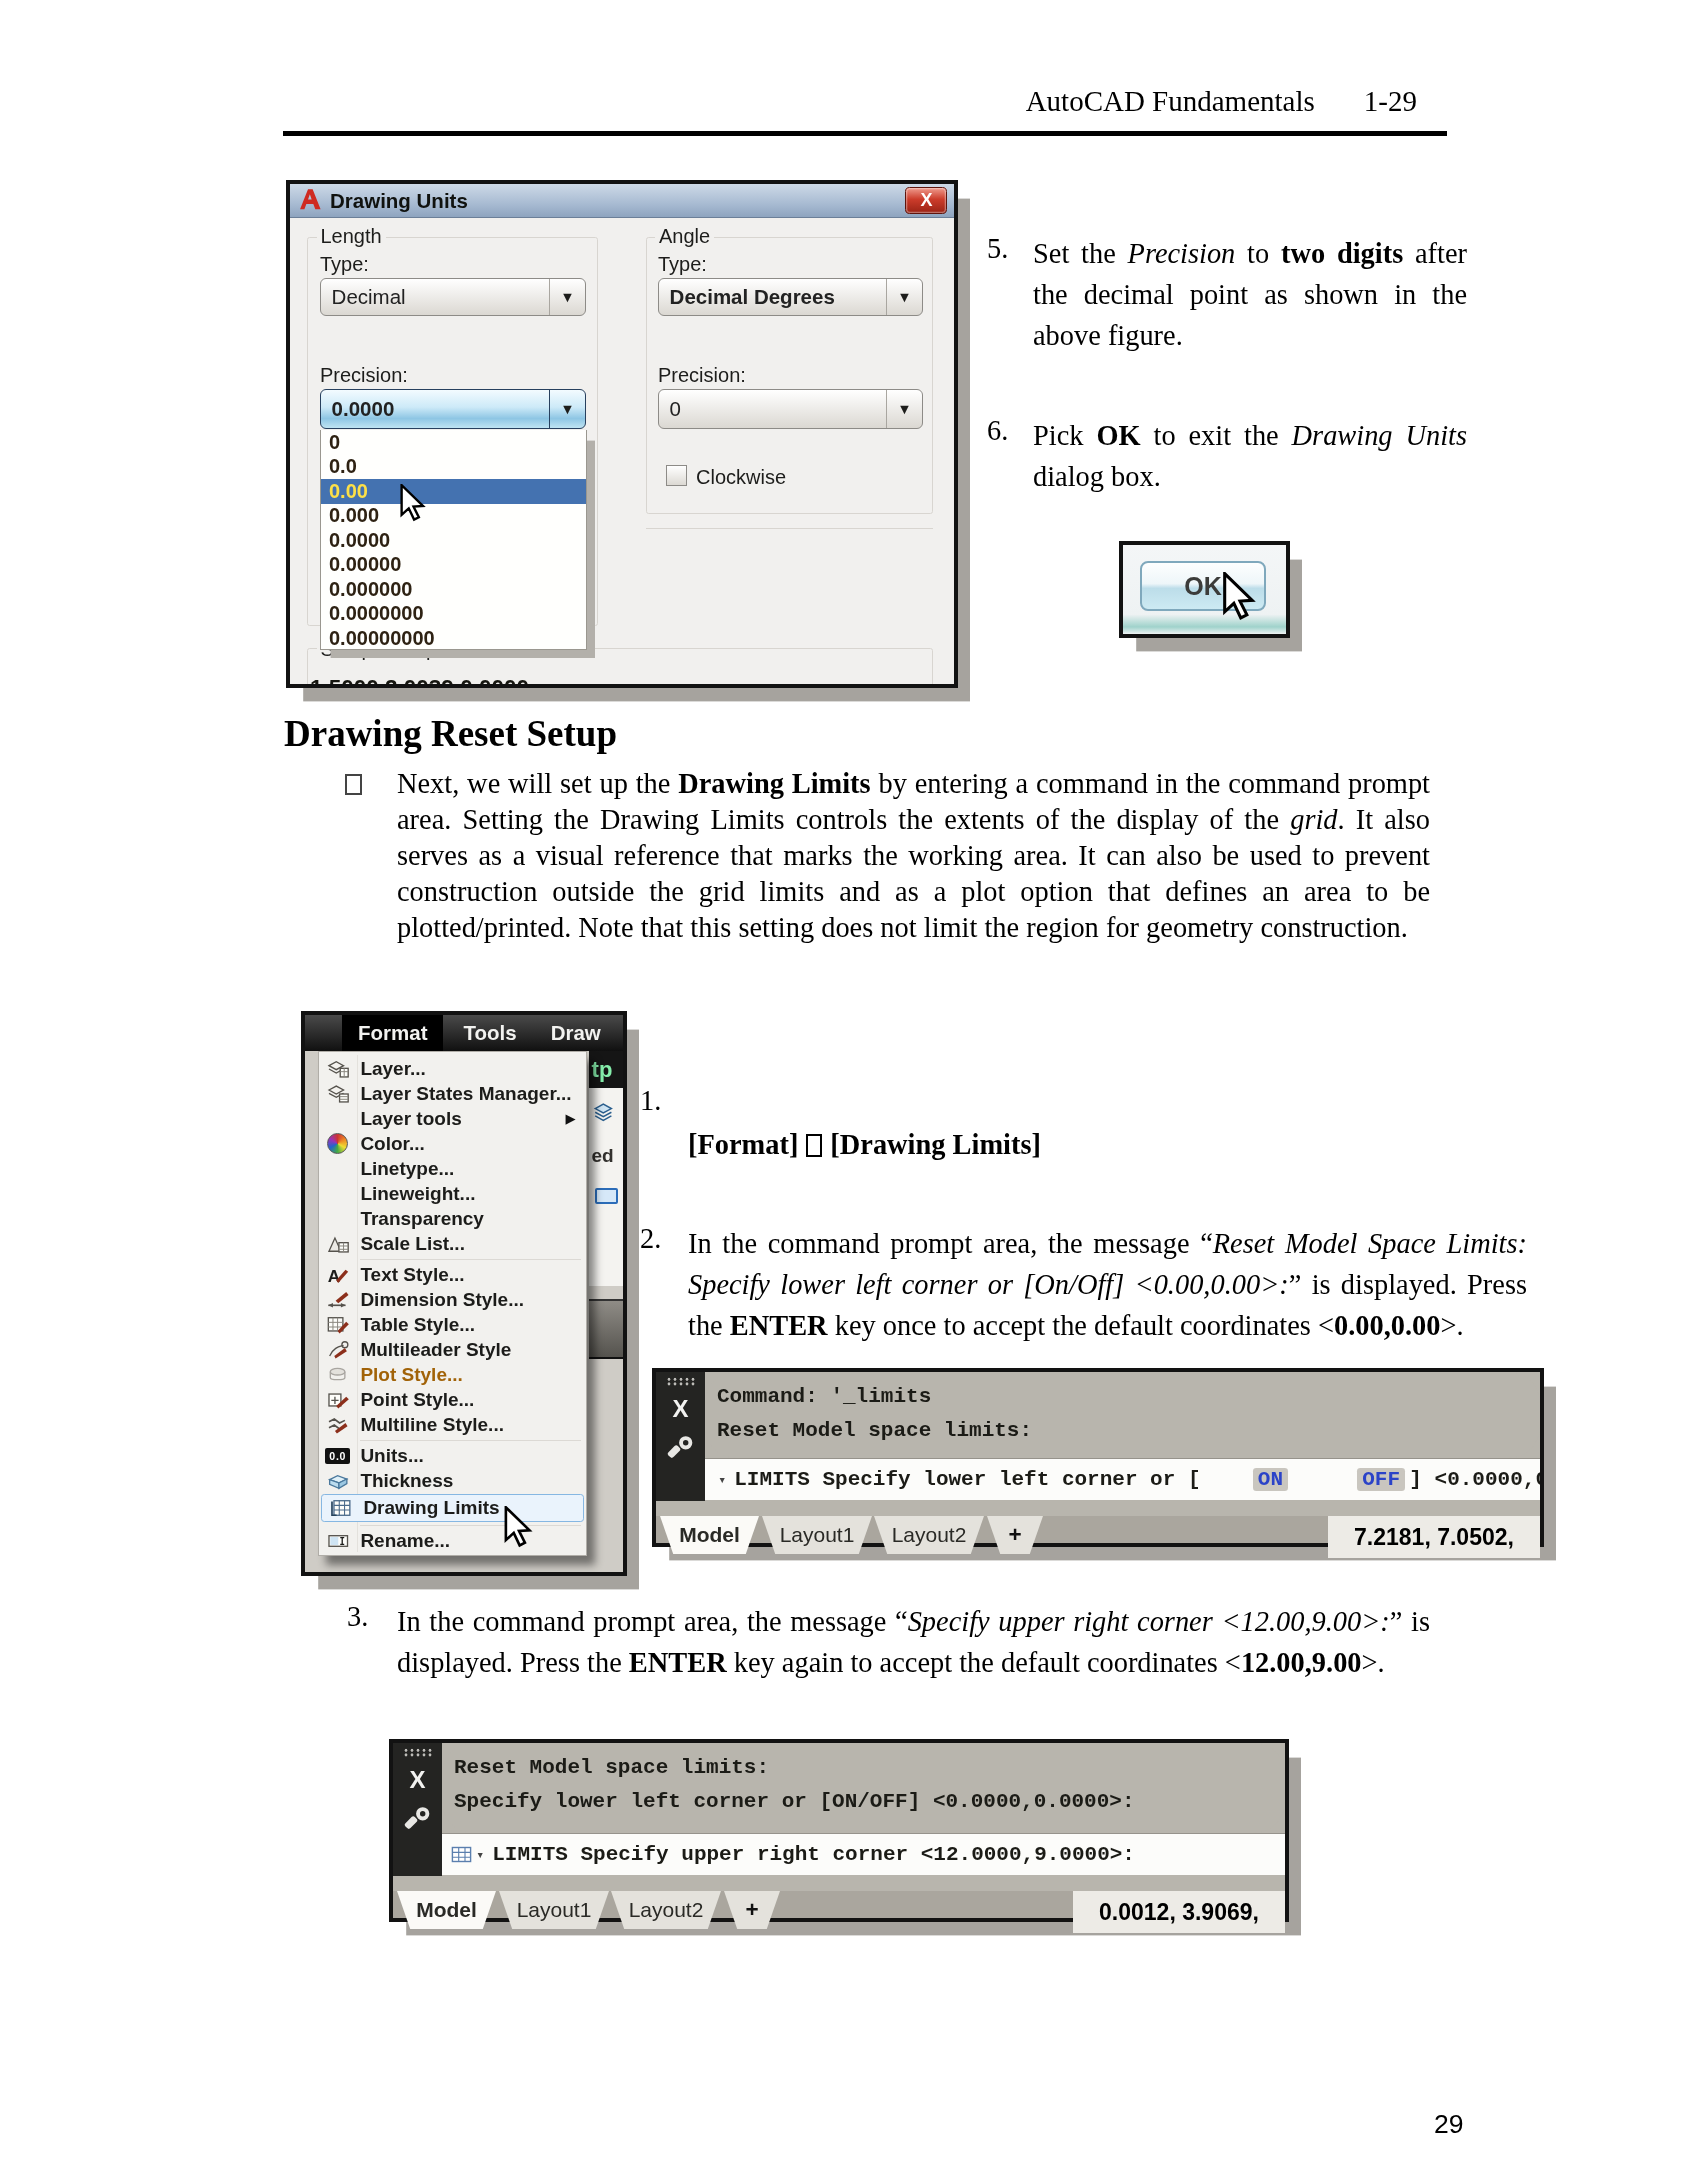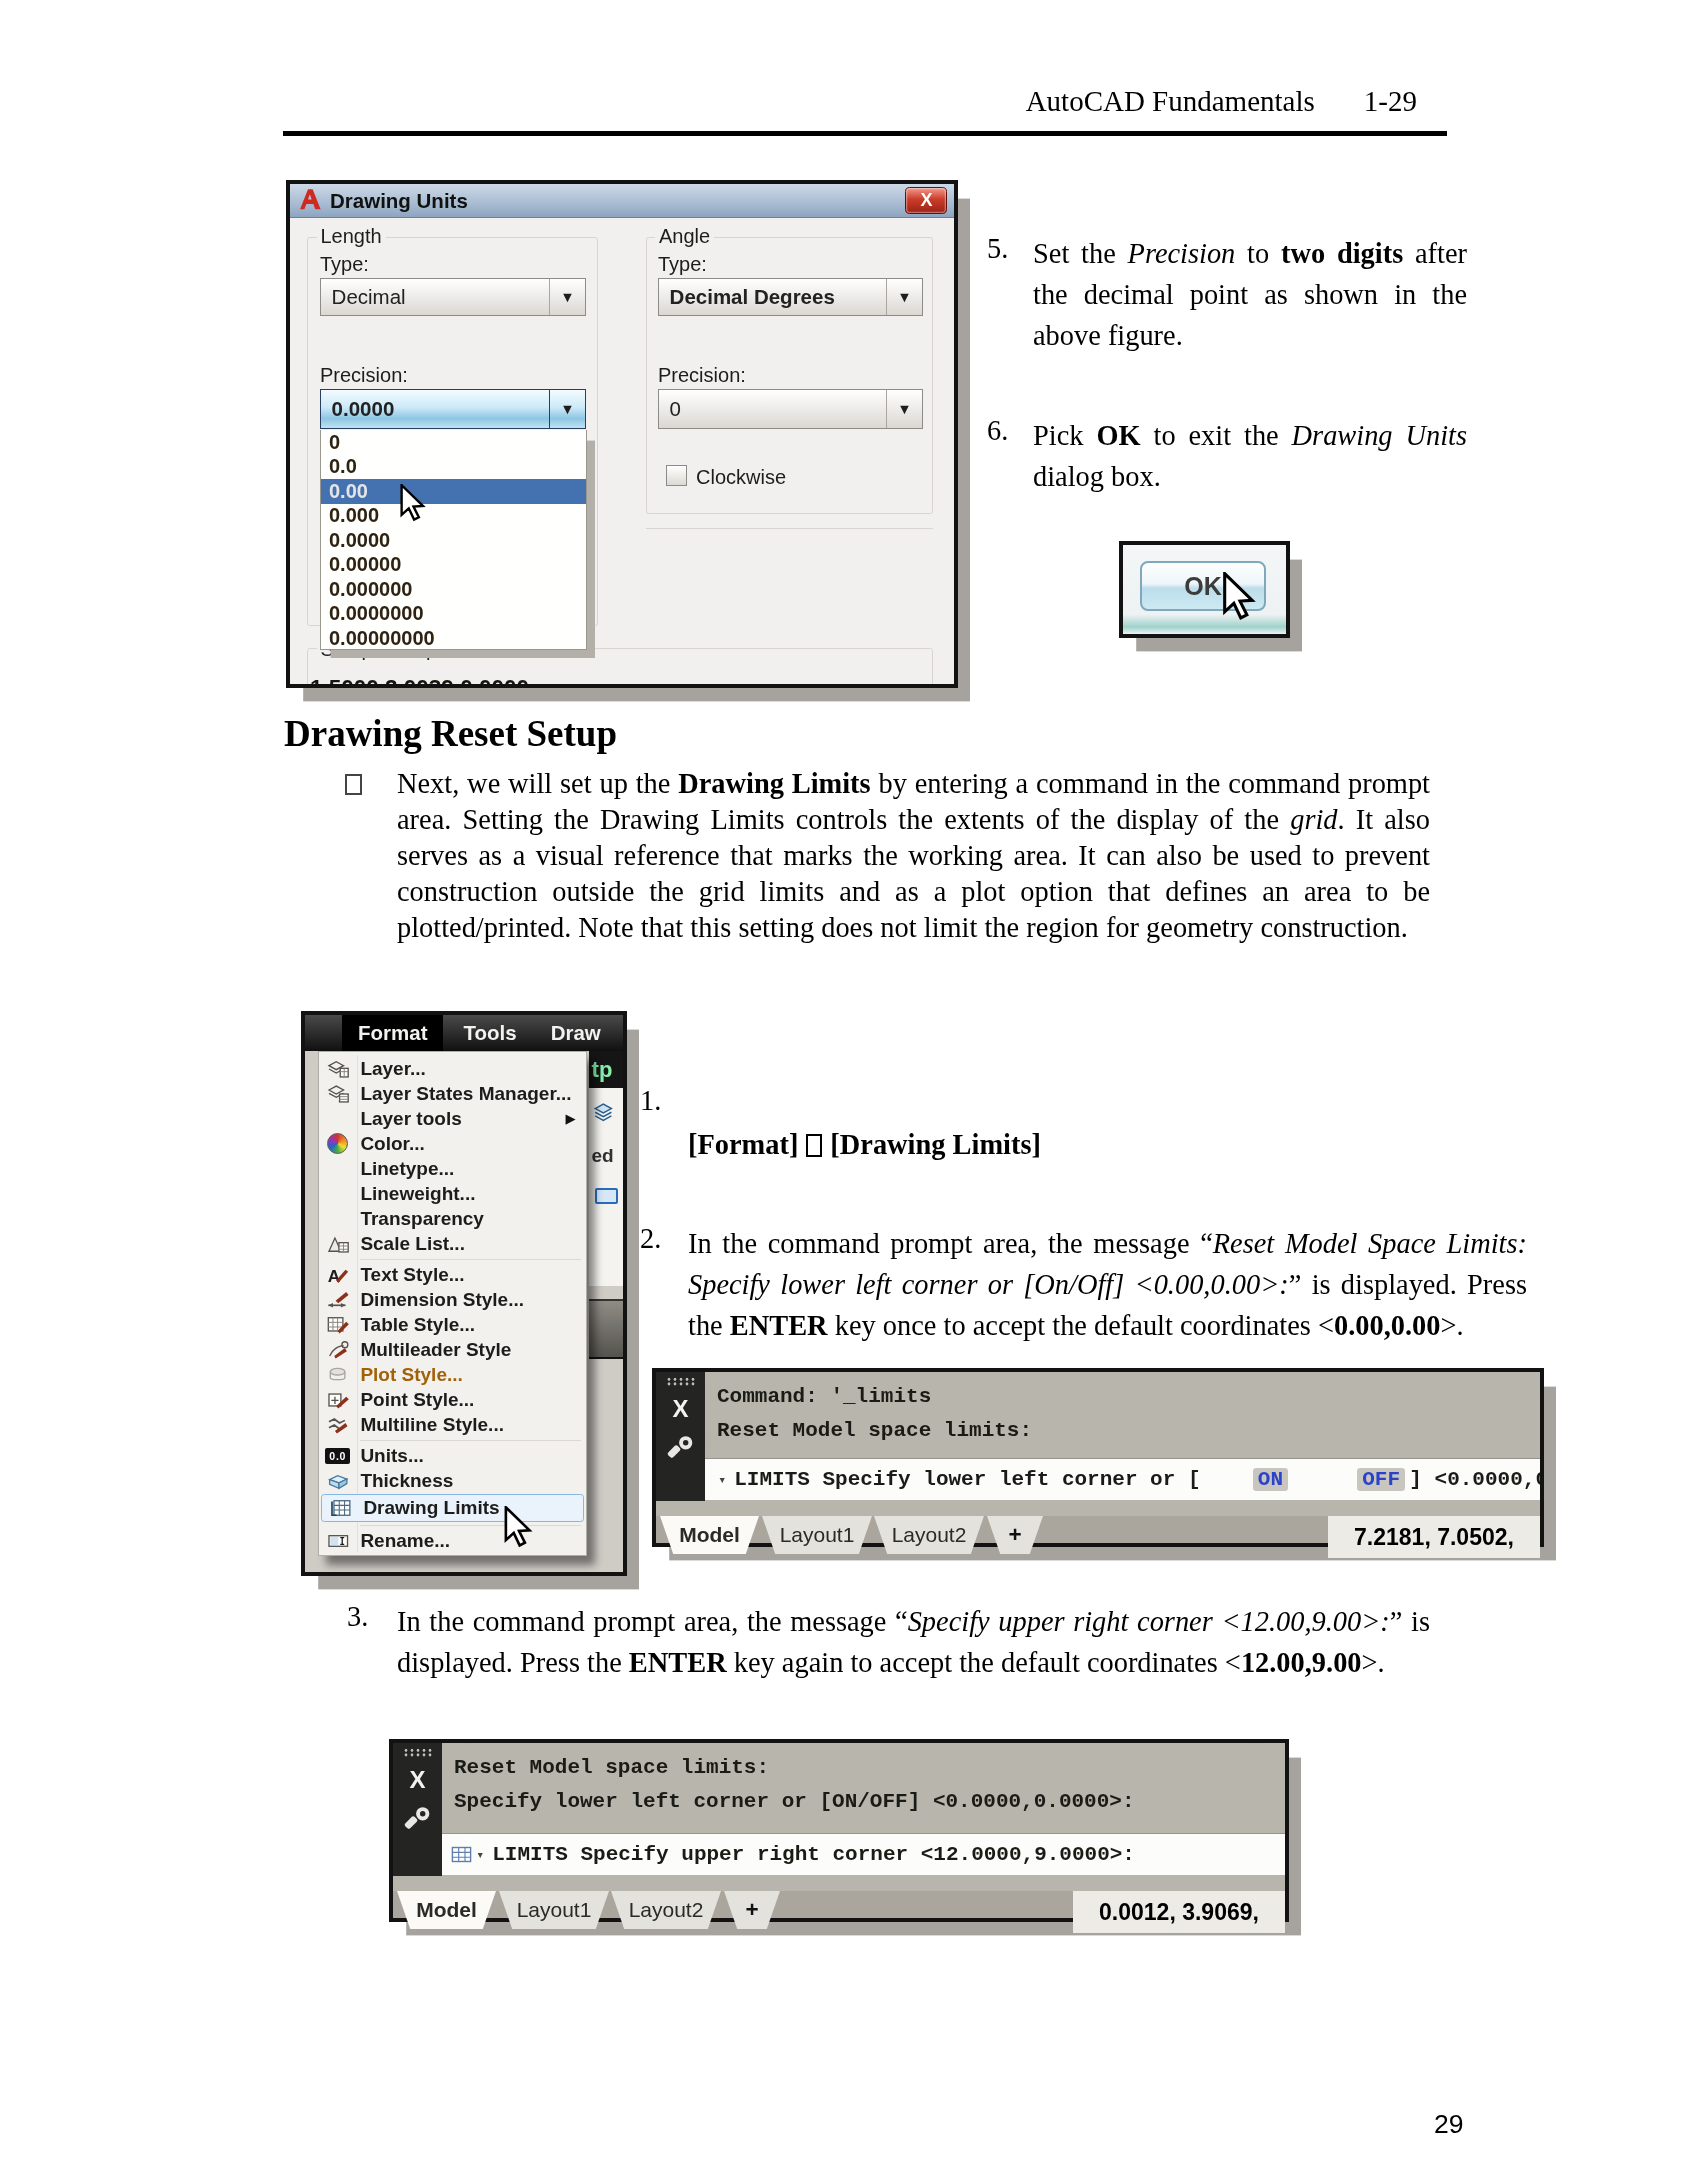--- a/index.html
+++ b/index.html
@@ -27,32 +27,32 @@
   .btn-close { position:absolute; right:6.6px; top:3.3px; width:42px; height:26.5px;
          background:linear-gradient(#ef9a8c,#cc3c2b 45%,#9a2315);
          border:1.3px solid #5e140c; border-radius:4.6px; color:#fff; font-weight:700; font-size:18px;
          display:flex; align-items:center; justify-content:center;
          box-shadow:inset 0 0 0 1.3px rgba(255,255,255,.35); }
   .gbox { position:absolute; border:1.3px solid #d8d5d0; border-radius:2.6px; }
   .gline { position:absolute; height:0; border-top:1.3px solid #d8d5d0; }
   .glabel { position:absolute; font-size:20px; background:#f1f0ee; padding:0 4px; color:#1d1d1b; }
   .flabel { position:absolute; font-size:20px; color:#1d1d1b; }
   .combo { position:absolute; height:38px; background:linear-gradient(#ffffff,#dbd8d2);
-           border:1.3px solid #8d8b87; border-radius:0; display:flex; align-items:center;
+           border:1.3px solid #8d8b87; border-radius:6px; display:flex; align-items:center;
            font-size:20.5px; padding-left:10.6px; color:#222; }
   .combo .arrow { position:absolute; right:0; top:0; bottom:0; width:36px;
            border-left:1.3px solid #a9a6a0; display:flex; align-items:center; justify-content:center;
            font-size:14.6px; color:#1d1d1b; }
   .combo.hl { background:linear-gradient(#f3fbff 0%, #cdeaf8 45%, #8ec6e4 75%, #bfe4f2 100%);
            border-color:#27405e; font-weight:700; }
   .optlist { position:absolute; left:30px; top:246px; width:267px; height:220px; background:#fffffd;
            border:1.3px solid #9a978f; border-top:none; box-shadow:9.3px 9.3px 0 -1.3px #b3b0aa;
            font-size:20px; font-weight:700; z-index:5; }
   .opt { height:24.5px; display:flex; align-items:center; padding-left:8px; color:#2e2213; }
-  .opt.sel { background:#4472b0; color:#e5e5e5; }
+  .opt.sel { background:#4472b0; color:#fde047; }
   .chk { position:absolute; width:21px; height:21px; border:1.3px solid #8d8b87;
          background:linear-gradient(#ffffff,#dcd9d3); }
   .sample-val { position:absolute; left:20px; top:491px; font-size:22.5px; font-weight:700; color:#15150f; }
 
   .cursor { position:absolute; z-index:9; }
 
   
   .stepnum { position:absolute; font-size:28.4px; }
   .steptext { position:absolute; font-size:28.4px; line-height:41px; text-align:justify; }
   .b { font-weight:700; } .i { font-style:italic; }

